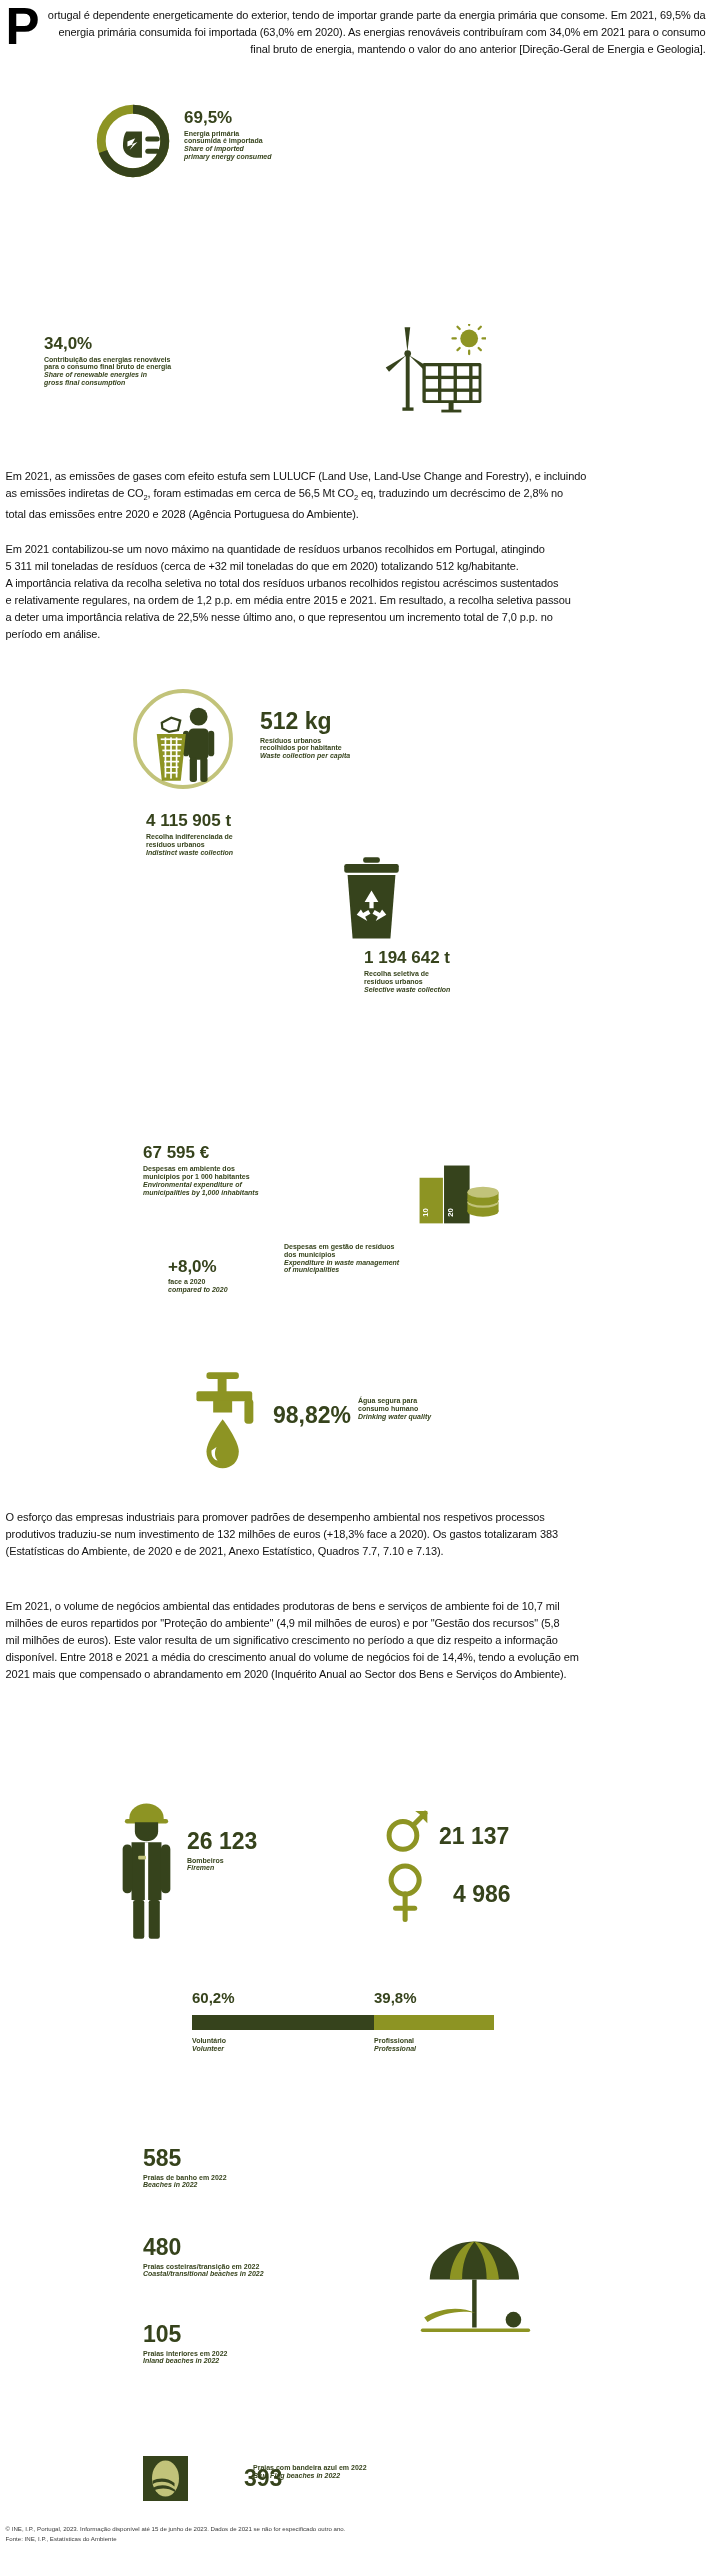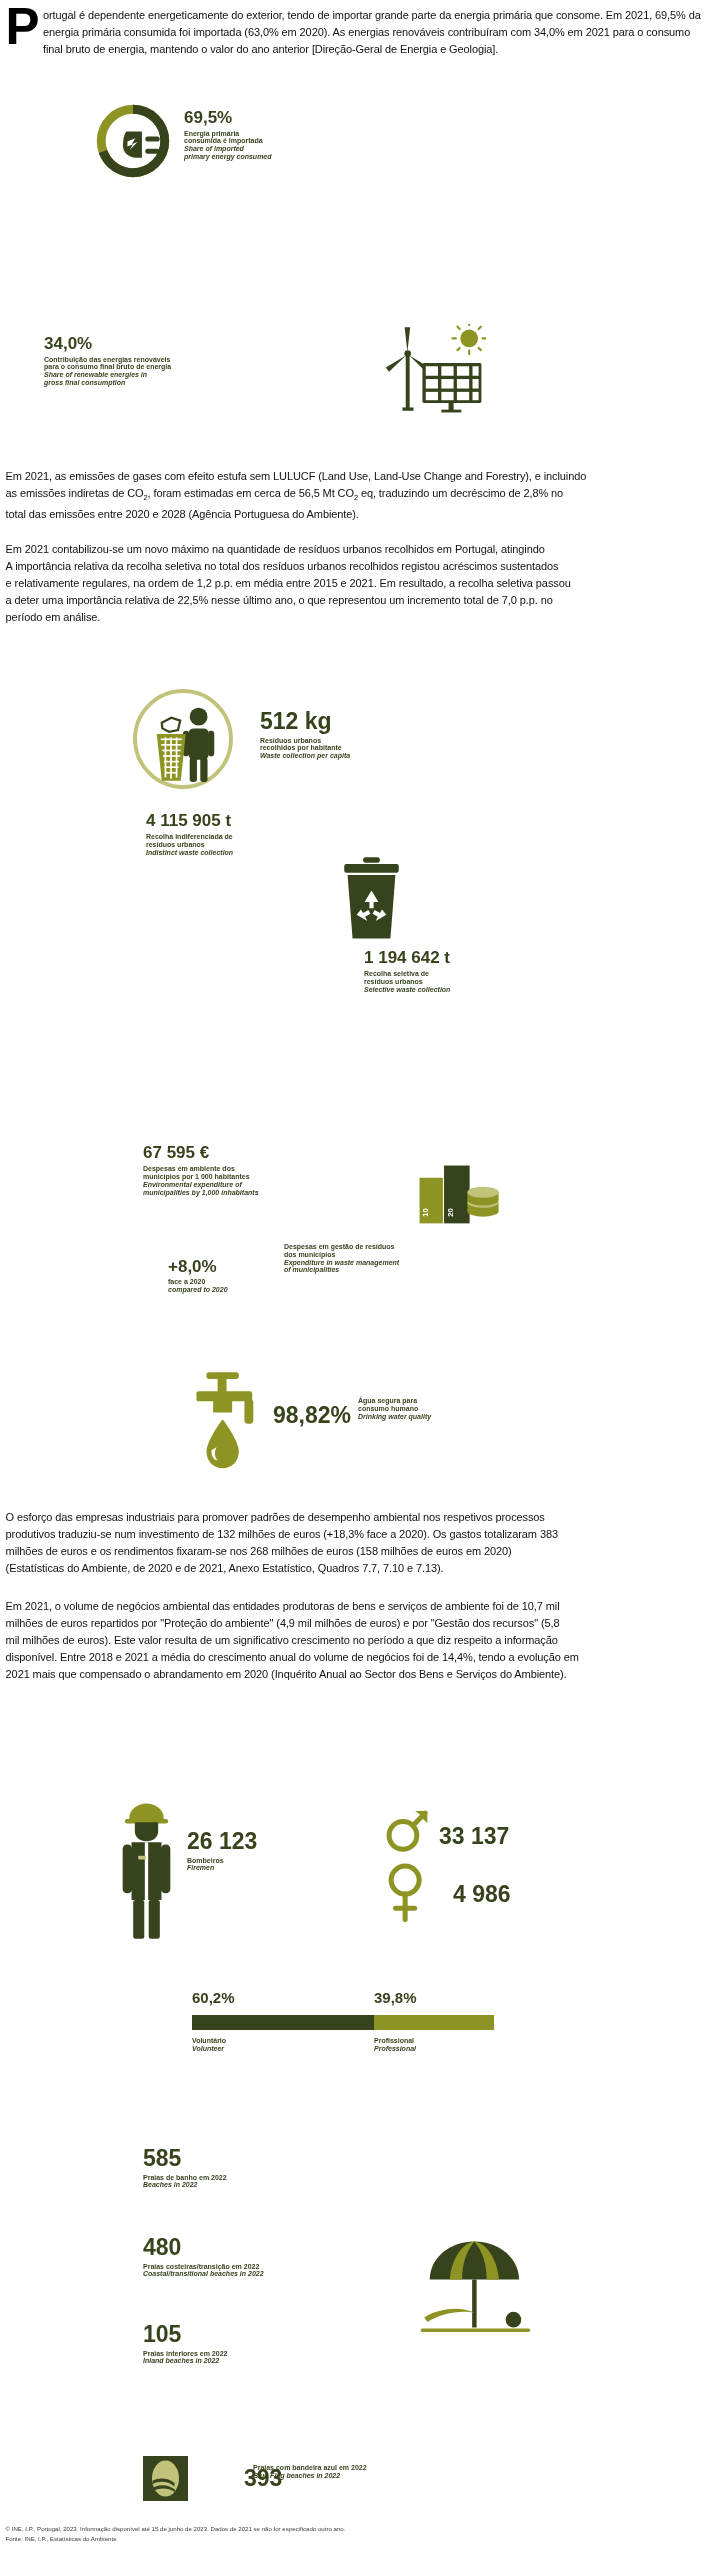--- a/index.html
+++ b/index.html
@@ -38,21 +38,21 @@
     color:#000;
     font-family:"Liberation Sans", sans-serif;
   }
 
   .intro-block{
     position:absolute;
     left:5.6px;
     top:6.7px;
     width:700px;
   }
-  .intro-block .para{ text-align:left; }
+  .intro-block .para{ text-align:right; }
 
   
   .big-num{
     font-size:17px;
     font-weight:bold;
     color:#36431c;
     line-height:1.05;
     letter-spacing:0px;
     white-space:nowrap;
   }
@@ -198,20 +198,21 @@
   </div>
 
   <div class="abs" style="left:5.6px;top:468px;width:699px;">
     <div class="para">Em 2021, as emissões de gases com efeito estufa sem LULUCF (Land Use, Land-Use Change and Forestry), e incluindo</div>
     <div class="para"><span>as emissões indiretas de CO</span><sub>2</sub><span>, foram estimadas em cerca de 56,5 Mt CO</span><sub>2</sub><span> eq, traduzindo um decréscimo de 2,8% no</span></div>
     <div class="para">total das emissões entre 2020 e 2028 (Agência Portuguesa do Ambiente).</div>
   </div>
 
   <div class="abs" style="left:5.6px;top:541px;width:699px;">
     <div class="para">Em 2021 contabilizou-se um novo máximo na quantidade de resíduos urbanos recolhidos em Portugal, atingindo</div>
+    <div class="para">5 311 mil toneladas de resíduos (cerca de +32 mil toneladas do que em 2020) totalizando 512 kg/habitante.</div>
     <div class="para">A importância relativa da recolha seletiva no total dos resíduos urbanos recolhidos registou acréscimos sustentados</div>
     <div class="para">e relativamente regulares, na ordem de 1,2 p.p. em média entre 2015 e 2021. Em resultado, a recolha seletiva passou</div>
     <div class="para">a deter uma importância relativa de 22,5% nesse último ano, o que representou um incremento total de 7,0 p.p. no</div>
     <div class="para">período em análise.</div>
   </div>
 
   <div class="abs" style="left:130px;top:686px;width:106px;height:106px;">
     <svg width="106" height="106" viewBox="0 0 190 190" class="icon-svg">
       <circle cx="95" cy="95" r="86" fill="none" stroke="#c2c37a" stroke-width="7"></circle>
       <g>
@@ -355,21 +356,20 @@
   </div>
   <div class="abs" style="left:358px;top:1397px;width:179px;">
     <div class="cap-pt">Água segura para</div>
     <div class="cap-pt">consumo humano</div>
     <div class="cap-en">Drinking water quality</div>
   </div>
 
   <div class="abs" style="left:5.6px;top:1509px;width:699px;">
     <div class="para">O esforço das empresas industriais para promover padrões de desempenho ambiental nos respetivos processos</div>
     <div class="para">produtivos traduziu-se num investimento de 132 milhões de euros (+18,3% face a 2020). Os gastos totalizaram 383</div>
-    <div class="para">milhões de euros e os rendimentos fixaram-se nos 268 milhões de euros (158 milhões de euros em 2020)</div>
     <div class="para">(Estatísticas do Ambiente, de 2020 e de 2021, Anexo Estatístico, Quadros 7.7, 7.10 e 7.13).</div>
   </div>
 
   <div class="abs" style="left:5.6px;top:1598px;width:699px;">
     <div class="para">Em 2021, o volume de negócios ambiental das entidades produtoras de bens e serviços de ambiente foi de 10,7 mil</div>
     <div class="para">milhões de euros repartidos por "Proteção do ambiente" (4,9 mil milhões de euros) e por "Gestão dos recursos" (5,8</div>
     <div class="para">mil milhões de euros). Este valor resulta de um significativo crescimento no período a que diz respeito a informação</div>
     <div class="para">disponível. Entre 2018 e 2021 a média do crescimento anual do volume de negócios foi de 14,4%, tendo a evolução em</div>
     <div class="para">2021 mais que compensado o abrandamento em 2020 (Inquérito Anual ao Sector dos Bens e Serviços do Ambiente).</div>
   </div>
@@ -403,21 +403,21 @@
   </div>
 
   <div class="abs" style="left:386px;top:1801px;width:45px;height:61px;">
     <svg width="45" height="61" viewBox="0 0 80 110" class="icon-svg">
       <circle cx="30" cy="62" r="25" fill="none" stroke="#8d9423" stroke-width="9"></circle>
       <line x1="48" y1="44" x2="70" y2="22" stroke="#8d9423" stroke-width="9" stroke-linecap="round"></line>
       <path d="M52 18 L74 18 L74 40 L66 32 L60 24 Z" fill="#8d9423"></path>
     </svg>
   </div>
   <div class="abs" style="left:439px;top:1824px;width:123px;">
-    <div class="big-num lg">33 137</div>
+    <div class="big-num lg">21 137</div>
   </div>
 
   <div class="abs" style="left:386px;top:1861px;width:45px;height:73px;">
     <svg width="45" height="73" viewBox="0 0 80 130" class="icon-svg">
       <circle cx="34" cy="34" r="25" fill="none" stroke="#8d9423" stroke-width="9"></circle>
       <line x1="34" y1="59" x2="34" y2="104" stroke="#8d9423" stroke-width="9" stroke-linecap="round"></line>
       <line x1="17" y1="84" x2="51" y2="84" stroke="#8d9423" stroke-width="9" stroke-linecap="round"></line>
     </svg>
   </div>
   <div class="abs" style="left:453px;top:1882px;width:123px;">

